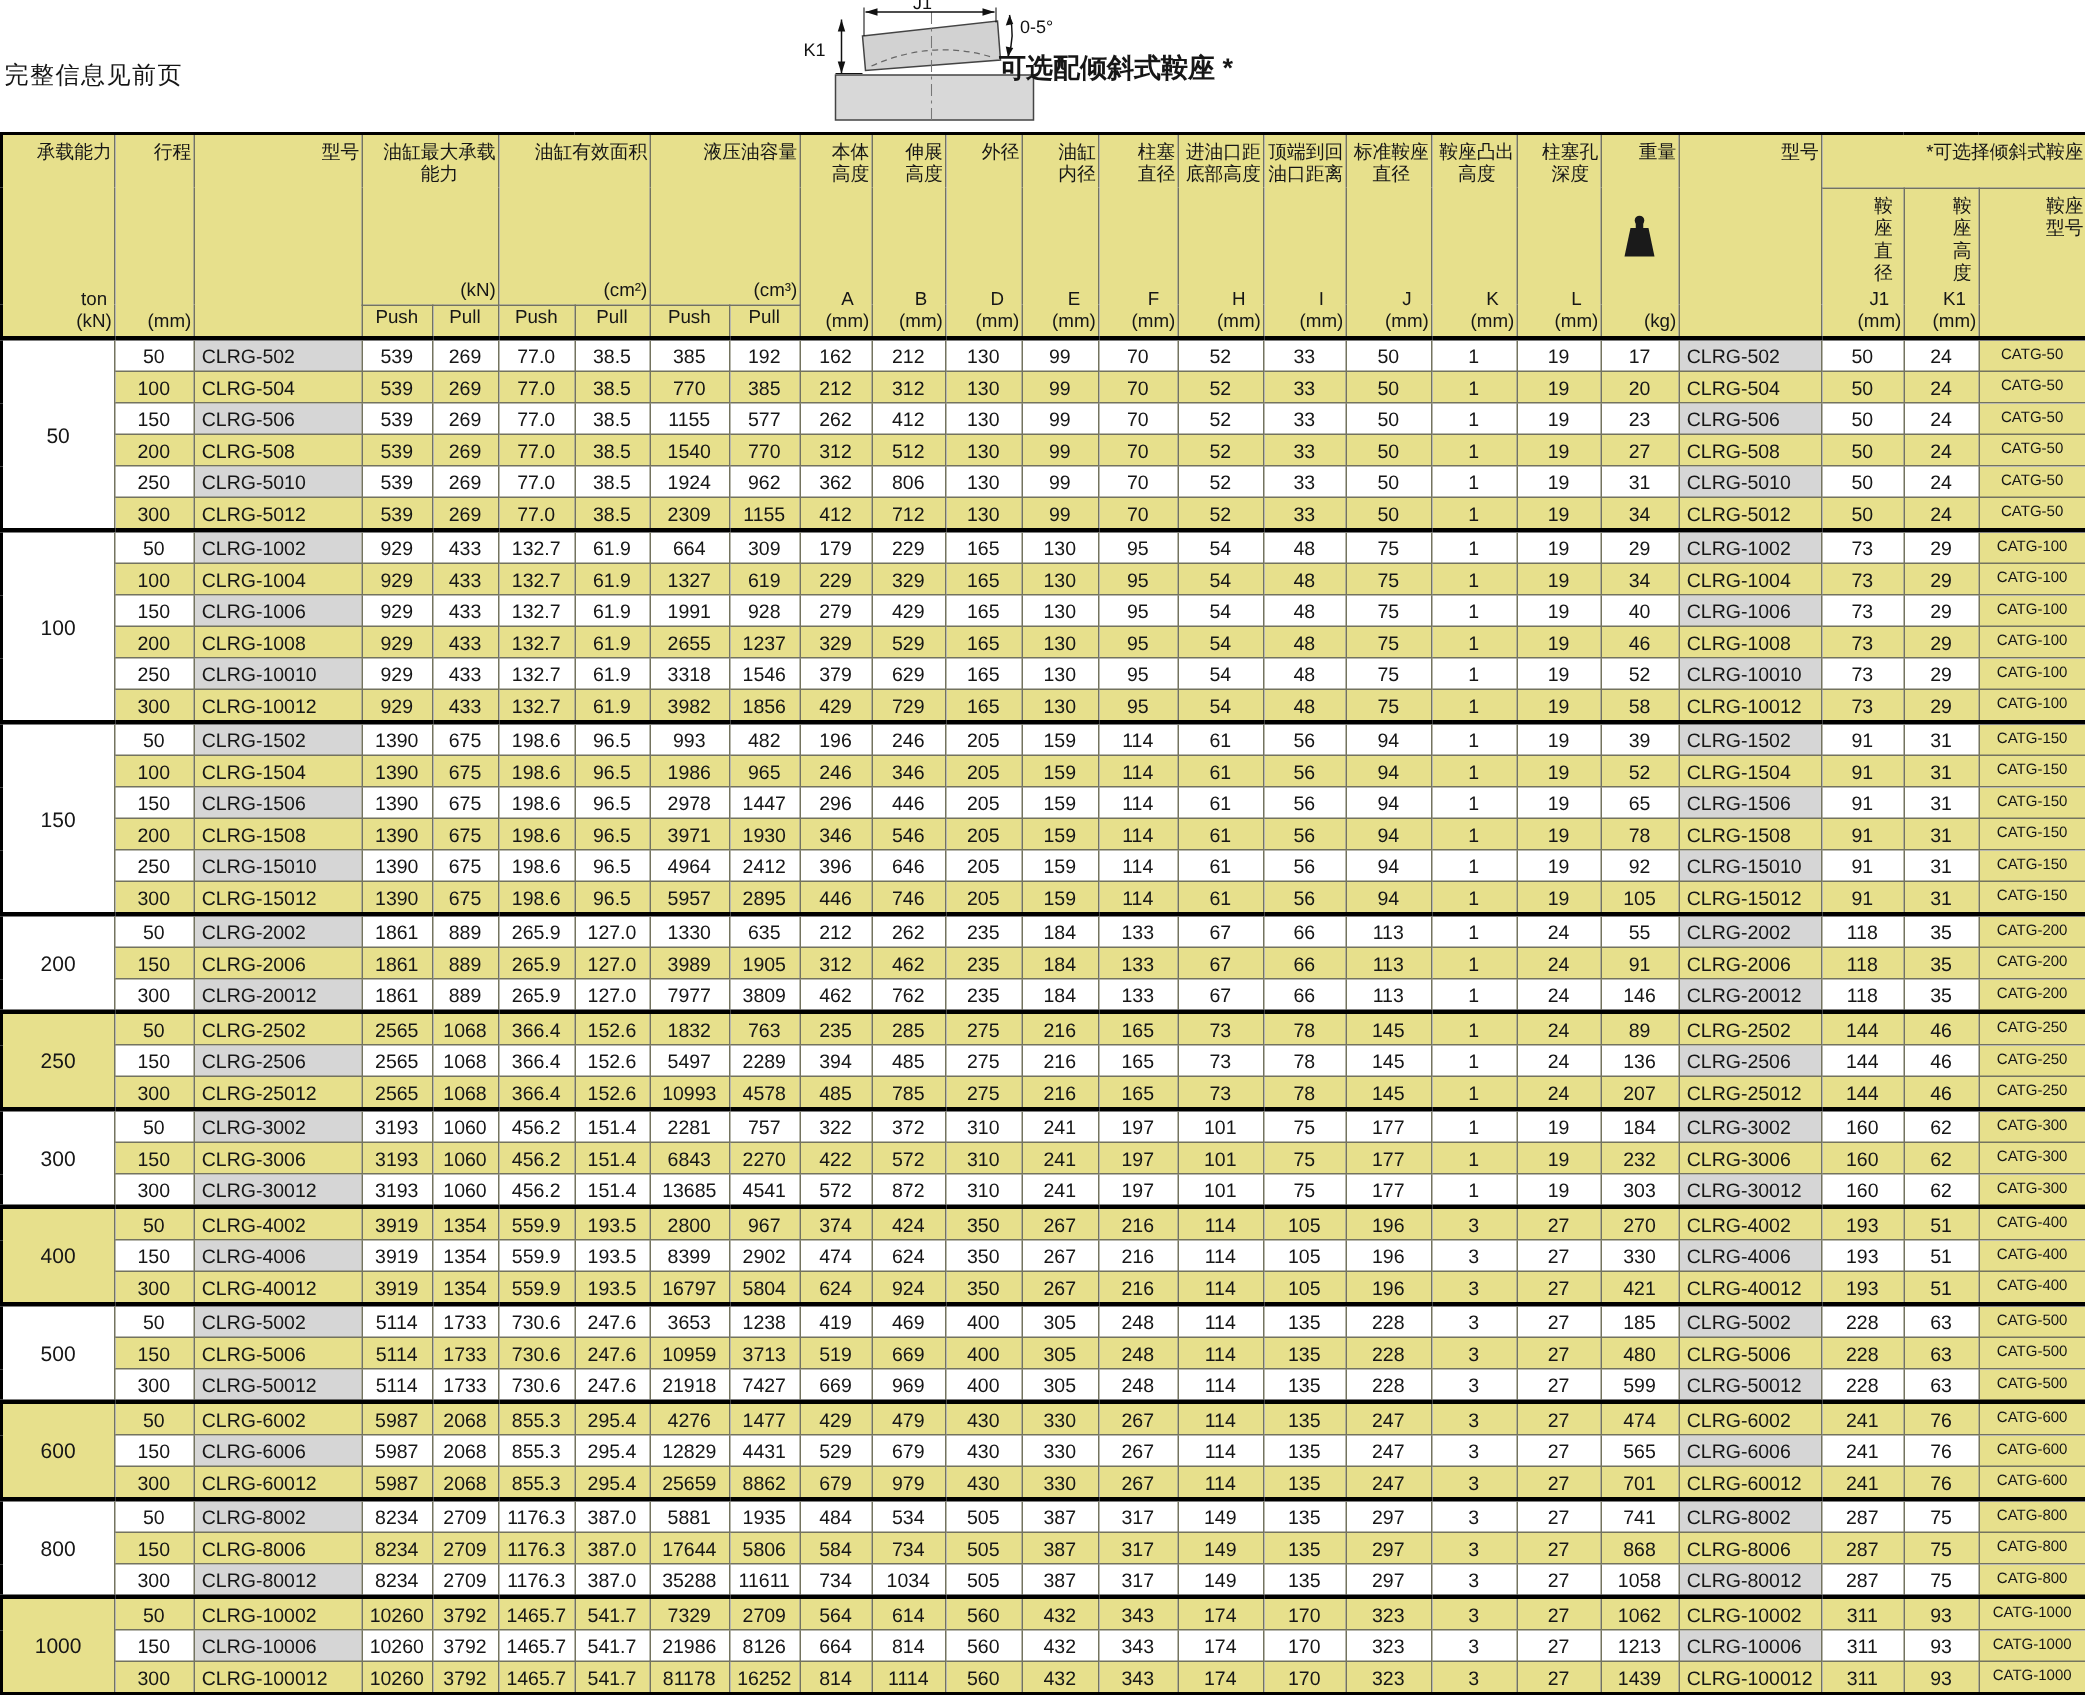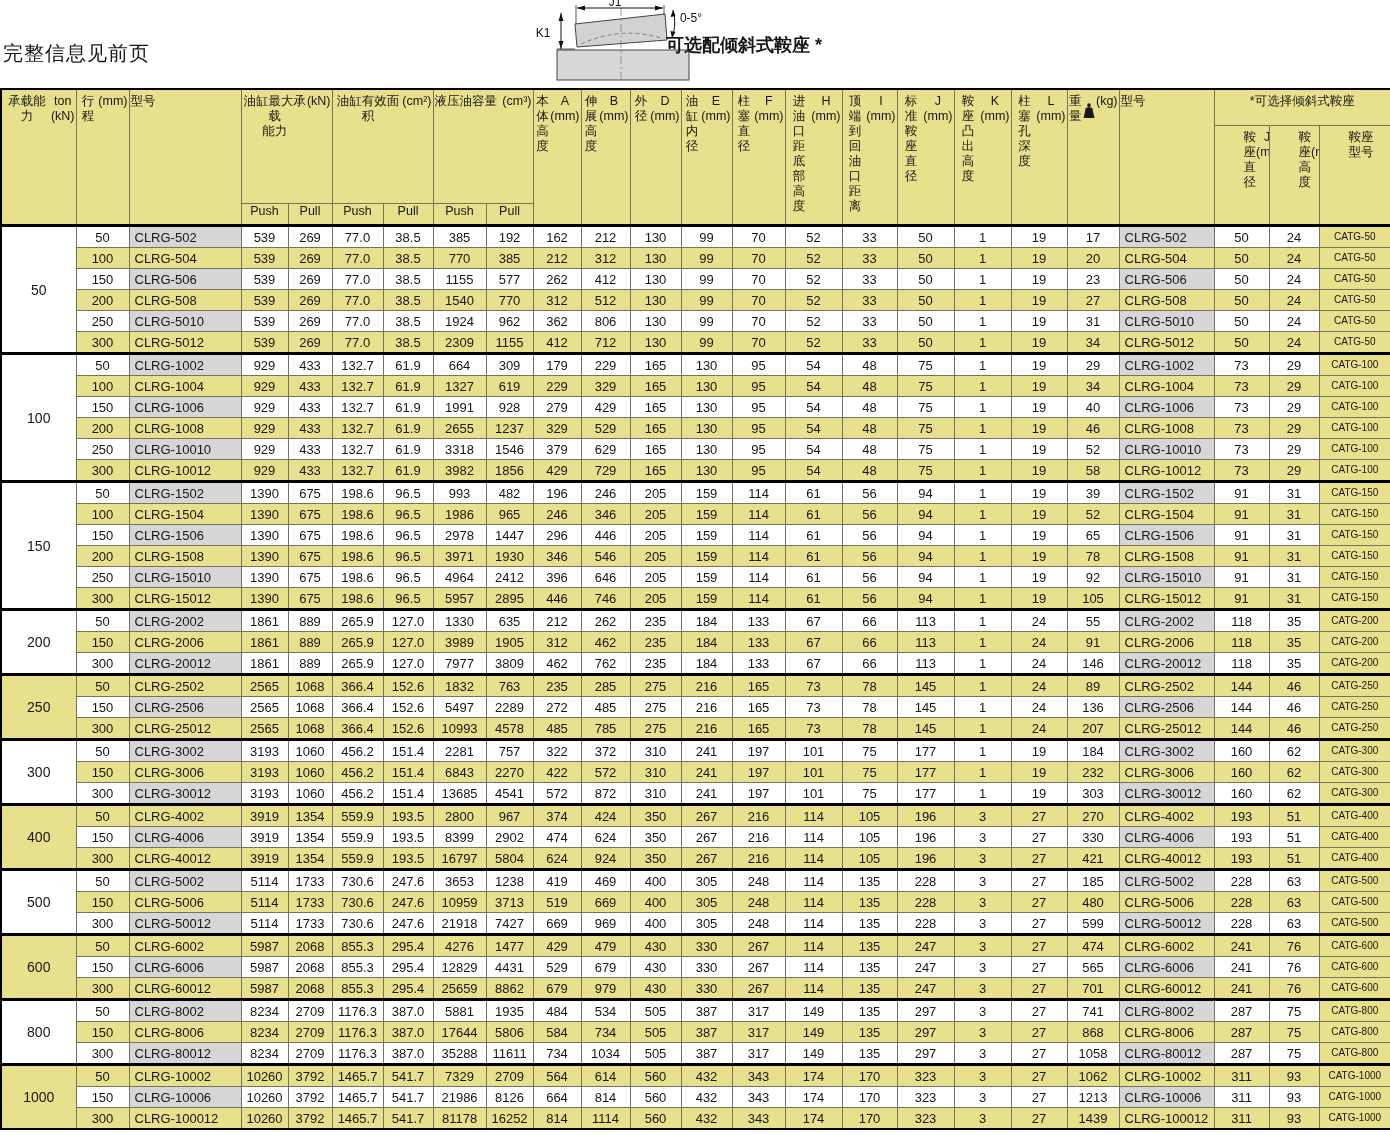--- a/index.html
+++ b/index.html
@@ -1,26 +1,26 @@
 <!DOCTYPE html>
 <html><head>
 <meta charset="utf-8">
 <style>
   html,body{margin:0;padding:0;background:#fff;}
   body{width:1390px;height:1135px;font-family:"Liberation Sans",sans-serif;color:#161616;overflow:hidden;}
   .top-area{position:relative;height:88px;width:1390px;}
-  .top-note{position:absolute;left:3px;top:40px;font-size:20px;letter-spacing:1px;}
+  .top-note{position:absolute;left:3px;top:40px;font-size:16px;letter-spacing:1px;}
   .diagram-wrap{position:absolute;left:505px;top:0;}
   .diagram-caption{position:absolute;left:666px;top:33px;font-size:18px;font-weight:bold;}
 
   table.spec{border-collapse:collapse;table-layout:fixed;width:1390px;border:2px solid #000;}
   th,td{border:1px solid #73735f;padding:0;text-align:center;overflow:hidden;}
   thead th{background:#e7e08c;font-weight:normal;font-size:12.5px;line-height:1.2;vertical-align:top;}
   thead{border-bottom:2px solid #000;}
-  .vcell{display:flex;flex-direction:row;justify-content:space-between;align-items:flex-start;height:100%;box-sizing:border-box;padding:4px 1px 2px 1px;white-space:pre-line;}
+  .vcell{display:flex;flex-direction:column;justify-content:space-between;align-items:flex-end;height:100%;box-sizing:border-box;padding:4px 1px 2px 1px;white-space:pre-line;}
   .vcell .t{display:block;}
   .vcell .u{display:block;}
   .h1row{height:36px;}
   .h2row{height:76px;}
   .h3row{height:22px;}
   th.rs3{height:134px;}
   th.rs2k{height:112px;}
   th.rs2s{height:98px;padding-left:28px;}
   .pushpull{font-size:13px;}
 
@@ -766,21 +766,21 @@
       </tr>
       <tr>
         <td>150</td>
         <td class="model">CLRG-2506</td>
         <td>2565</td>
         <td>1068</td>
         <td>366.4</td>
         <td>152.6</td>
         <td>5497</td>
         <td>2289</td>
-        <td>272</td>
+        <td>394</td>
         <td>485</td>
         <td>275</td>
         <td>216</td>
         <td>165</td>
         <td>73</td>
         <td>78</td>
         <td>145</td>
         <td>1</td>
         <td>24</td>
         <td>136</td>

